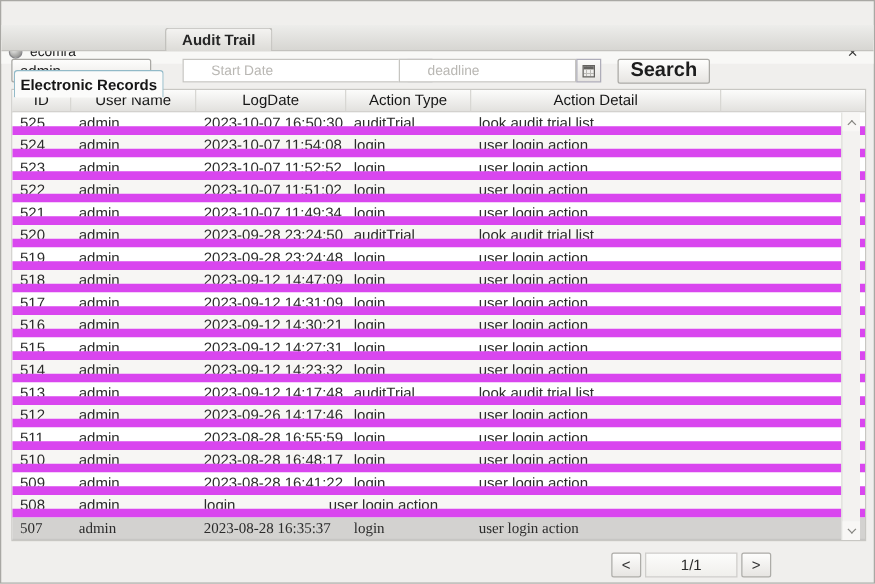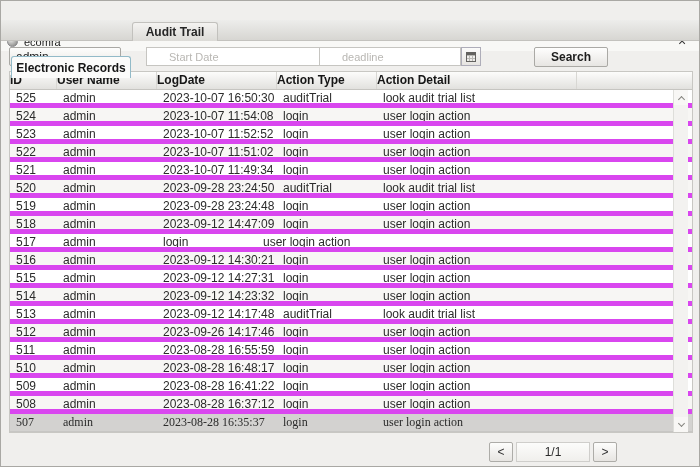--- a/index.html
+++ b/index.html
@@ -46,37 +46,37 @@
     display:flex;align-items:center;justify-content:center;}
   .cb1{left:317px;} .cb2{left:452px;}
   .cal-icon{width:10px;height:10px;border:1px solid #63625f;
     background:
       linear-gradient(to bottom,#63625f 2px,transparent 2px),
       repeating-linear-gradient(to right,transparent 0 2px,#b9b8b4 2px 3px),
       repeating-linear-gradient(to bottom,transparent 0 2px,#b9b8b4 2px 3px);}
   .range-dash{position:absolute;left:327px;top:8px;font-size:12px;color:#4a4a48;width:16px;text-align:center;}
   .search-btn{position:absolute;left:485px;top:6px;width:74px;height:20px;
     background:linear-gradient(#fefefd,#e7e5e2);border:1px solid #aaa9a5;border-radius:2px;
-    font-size:12px;font-weight:bold;color:#1d1d1d;
-    display:flex;align-items:center;justify-content:center;margin-left:40px;}
+    font-size:16px;font-weight:bold;color:#1d1d1d;
+    display:flex;align-items:center;justify-content:center;}
   
   .grid{position:absolute;left:0;top:30px;width:684px;height:362px;
     background:#fff;border:1px solid #c8c7c3;}
   .grid-header{display:flex;height:18px;
     background:linear-gradient(#fcfcfb,#e2e1de);border-bottom:1px solid #c6c5c1;}
-  .hcell{font-size:12px;font-weight:bold;color:#161616;
+  .hcell{font-size:12px;font-weight:normal;color:#161616;text-align:center;
     line-height:17px;border-right:1px solid #d8d7d3;overflow:hidden;white-space:nowrap;}
   .c-id{width:47px;flex:0 0 auto;}
   .c-user{width:100px;flex:0 0 auto;}
   .c-date{width:120px;flex:0 0 auto;}
   .c-type{width:100px;flex:0 0 auto;}
   .c-detail{width:200px;flex:0 0 auto;}
   .c-fill{flex:1 1 auto;border-right:none;}
   .grid-body{position:relative;}
-  .grid-row{display:flex;height:18px;border-bottom:5px solid #d946ef;background:#fff;}
+  .grid-row{display:flex;height:18px;border-bottom:7px solid #d946ef;background:#fff;}
   .grid-row:nth-child(even){background:#f7f6f4;}
   .grid-row.selected{background:#d3d2d0;border-bottom:1px solid #c7c6c4;font-family:Liberation Serif, serif;}
   .cell{font-size:12px;color:#2b2b2b;padding-left:6px;line-height:17px;
     white-space:nowrap;overflow:hidden;}
   
   .vscroll{position:absolute;top:18px;right:4px;bottom:0;width:15px;
     background:#f3f2f0;border-left:1px solid #dededa;}
   .scroll-arrow{position:absolute;left:0;right:0;height:15px;
     display:flex;align-items:center;justify-content:center;background:#f8f7f5;}
   .sa-up{top:0;} .sa-down{bottom:0;}
@@ -207,20 +207,21 @@
             <div class="cell c-id">518</div>
             <div class="cell c-user">admin</div>
             <div class="cell c-date">2023-09-12 14:47:09</div>
             <div class="cell c-type">login</div>
             <div class="cell c-detail">user login action</div>
             <div class="cell c-fill"></div>
           </div>
           <div class="grid-row">
             <div class="cell c-id">517</div>
             <div class="cell c-user">admin</div>
+            <div class="cell c-date">2023-09-12 14:31:09</div>
             <div class="cell c-type">login</div>
             <div class="cell c-detail">user login action</div>
             <div class="cell c-fill"></div>
           </div>
           <div class="grid-row">
             <div class="cell c-id">516</div>
             <div class="cell c-user">admin</div>
             <div class="cell c-date">2023-09-12 14:30:21</div>
             <div class="cell c-type">login</div>
             <div class="cell c-detail">user login action</div>
@@ -278,21 +279,20 @@
             <div class="cell c-id">509</div>
             <div class="cell c-user">admin</div>
             <div class="cell c-date">2023-08-28 16:41:22</div>
             <div class="cell c-type">login</div>
             <div class="cell c-detail">user login action</div>
             <div class="cell c-fill"></div>
           </div>
           <div class="grid-row">
             <div class="cell c-id">508</div>
             <div class="cell c-user">admin</div>
-            <div class="cell c-date">2023-08-28 16:37:12</div>
             <div class="cell c-type">login</div>
             <div class="cell c-detail">user login action</div>
             <div class="cell c-fill"></div>
           </div>
           <div class="grid-row selected">
             <div class="cell c-id">507</div>
             <div class="cell c-user">admin</div>
             <div class="cell c-date">2023-08-28 16:35:37</div>
             <div class="cell c-type">login</div>
             <div class="cell c-detail">user login action</div>

